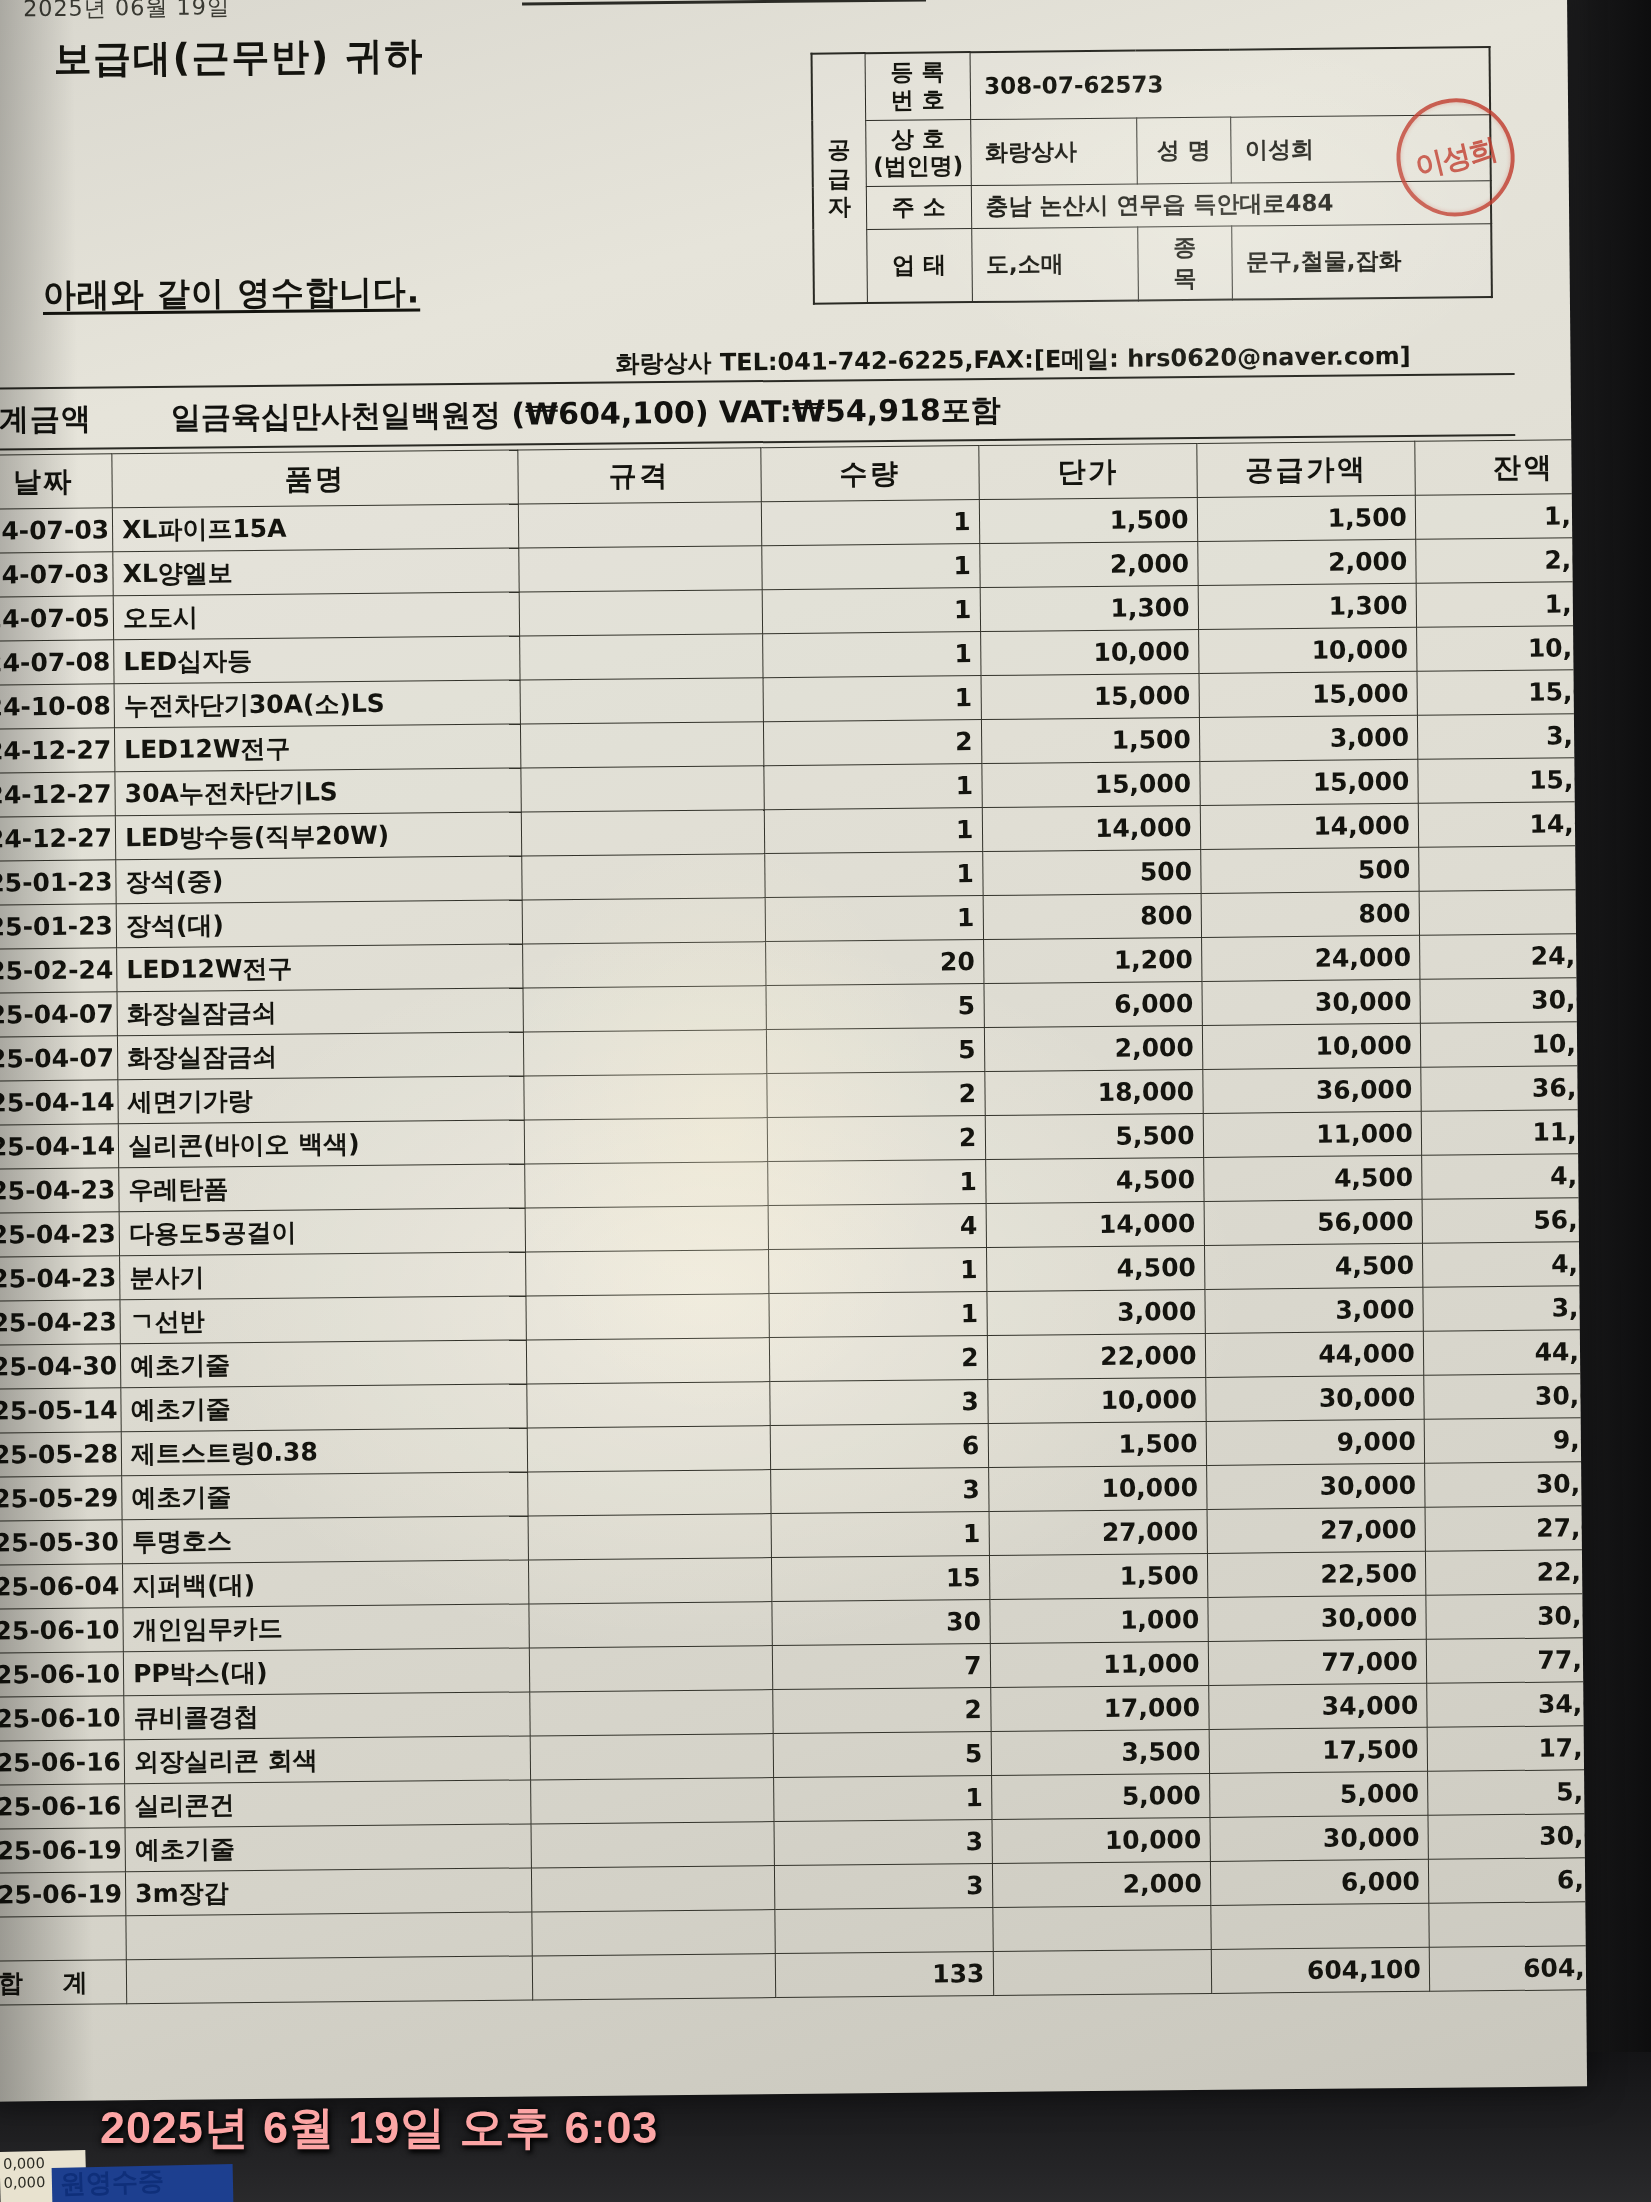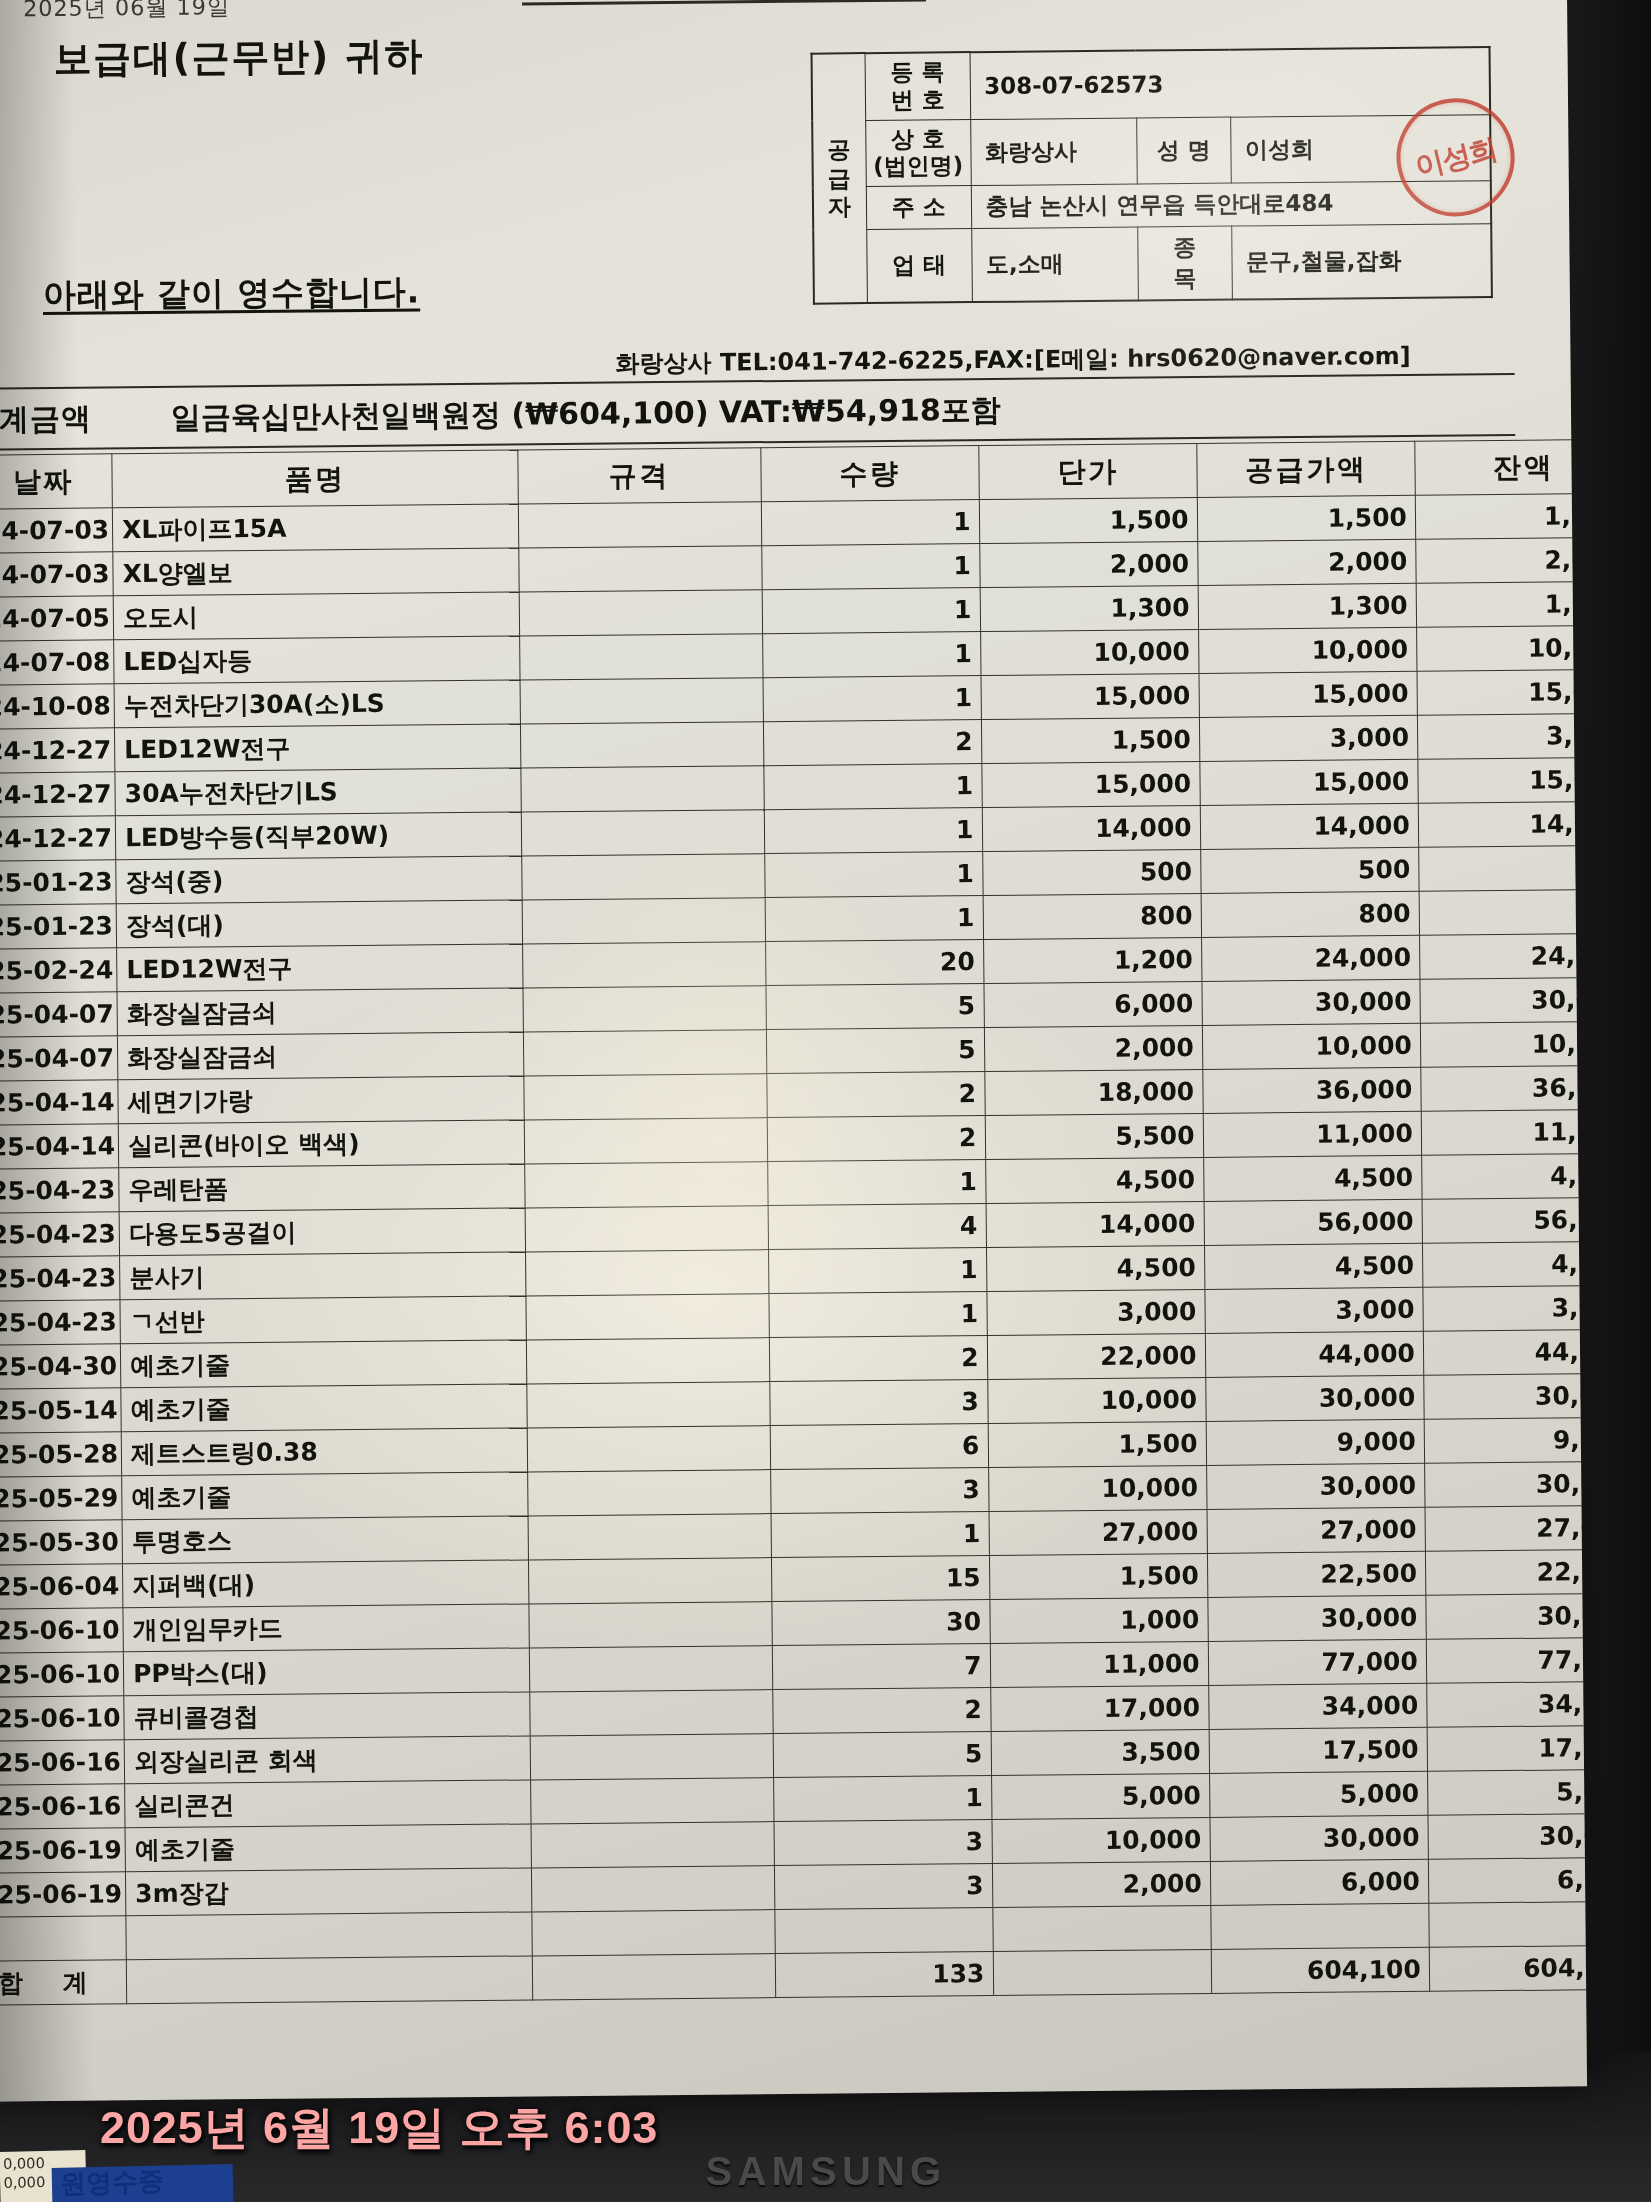--- a/index.html
+++ b/index.html
@@ -298,21 +298,20 @@
     z-index: 32;
   }
 </style>
 </head>
 <body>
 
 <div id="photo">
 
   <div id="bezel-right"></div>
   <div id="bezel-bottom"></div>
-  <div id="samsung">SAMSUNG</div>
 
   <div id="paper">
 
     <div class="top-cut">2025년 06월 19일</div>
     <div class="top-rule"></div>
 
     <div class="hdr-recipient">보급대(근무반)    귀하</div>
     <div class="hdr-receipt-note">아래와 같이 영수합니다.</div>
 
     <table id="supplier">

